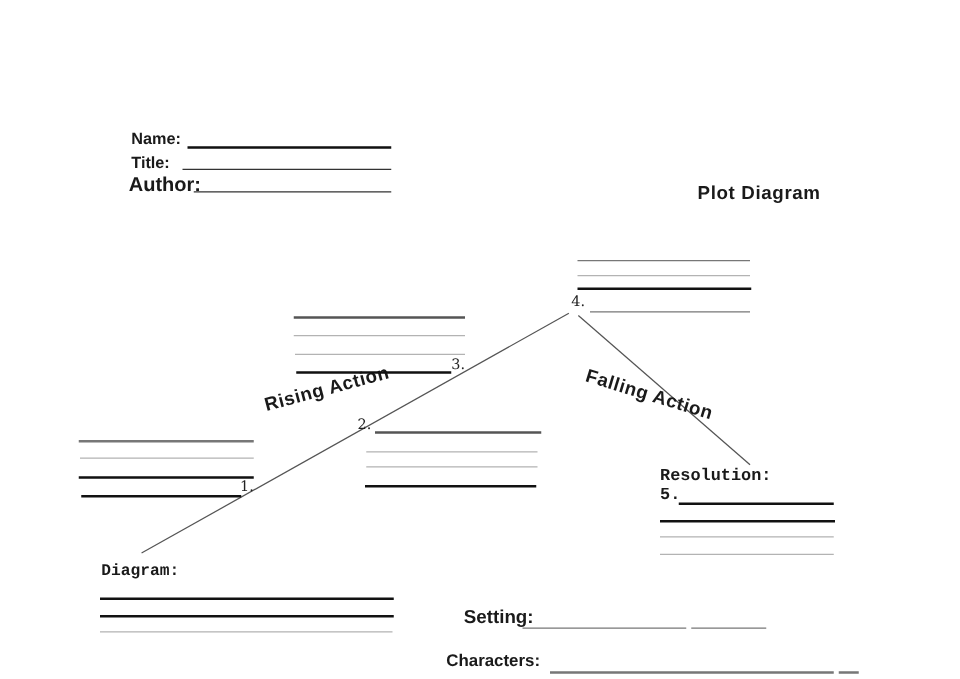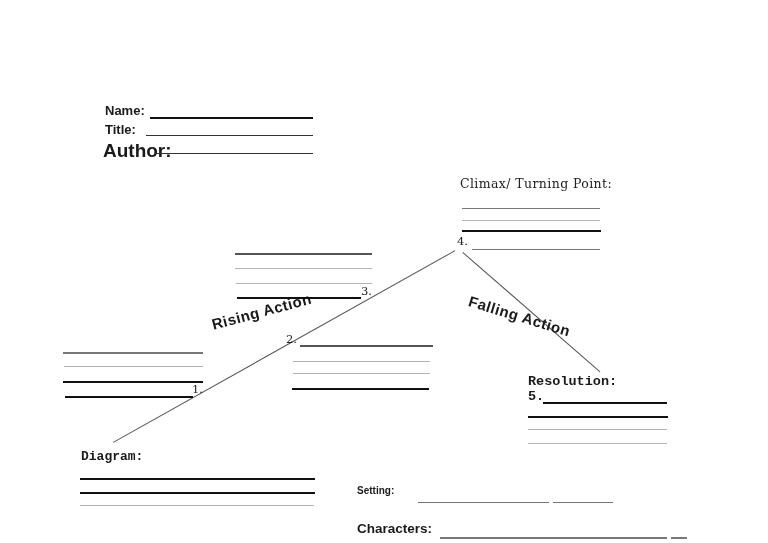--- a/index.html
+++ b/index.html
@@ -24,25 +24,25 @@
 <body>
 
 <div class="sheet">
 
   <div class="abs hand" style="left:105px; top:63px; font-size:13px;">Name:</div>
   <div class="ln w2 ink" style="left:150px; top:77px; width:163px;"></div>
 
   <div class="abs hand" style="left:105px; top:82px; font-size:13px;">Title:</div>
   <div class="ln" style="left:146px; top:95px; width:167px; border-top-color:#333;"></div>
 
-  <div class="abs hand" style="left:103px; top:100px; font-size:19px;">Author:</div>
+  <div class="abs hand" style="left:103px; top:100px; font-size:16px;">Author:</div>
   <div class="ln" style="left:155px; top:113px; width:158px; border-top-color:#333;"></div>
 
+  <div class="abs hand" style="left:558px; top:106px; font-size:15px; letter-spacing:0.5px;">Plot Diagram</div>
 
-  <div class="abs serif" style="left:460px; top:136px; font-size:12.5px; letter-spacing:0.4px;">Climax/ Turning Point:</div>
   <div class="ln mid" style="left:462px; top:168px; width:138px;"></div>
   <div class="ln gray" style="left:462px; top:180px; width:138px;"></div>
   <div class="ln w2 ink" style="left:462px; top:190px; width:139px;"></div>
   <div class="abs serif" style="left:457px; top:194px; font-size:11.5px;">4.</div>
   <div class="ln mid" style="left:472px; top:209px; width:128px;"></div>
 
   <div class="diag" style="left:113px; top:402px; width:392px; transform:rotate(-29.3deg);"></div>
   <div class="diag" style="left:463px; top:212px; width:182px; transform:rotate(41deg);"></div>
 
   <div class="abs hand rot" style="left:212px; top:276px; font-size:15px; letter-spacing:0.5px; transform:rotate(-15deg);">Rising Action</div>
@@ -71,21 +71,21 @@
   <div class="ln w2 ink" style="left:80px; top:452px; width:235px;"></div>
   <div class="ln gray" style="left:80px; top:465px; width:234px;"></div>
 
   <div class="abs mono" style="left:528px; top:334px; font-size:13.5px;font-family:Liberation Mono, monospace;">Resolution:</div>
   <div class="abs mono" style="left:528px; top:349px; font-size:13.5px;">5.</div>
   <div class="ln w2 ink" style="left:543px; top:362px; width:124px;"></div>
   <div class="ln w2 ink" style="left:528px; top:376px; width:140px;"></div>
   <div class="ln gray" style="left:528px; top:389px; width:139px;"></div>
   <div class="ln gray" style="left:528px; top:403px; width:139px;"></div>
 
-  <div class="abs hand" style="left:357px; top:445px; font-size:10px;">Setting:</div>
+  <div class="abs hand" style="left:371px; top:445px; font-size:15px;">Setting:</div>
   <div class="ln mid" style="left:418px; top:462px; width:131px;"></div>
   <div class="ln mid" style="left:553px; top:462px; width:60px;"></div>
 
   <div class="abs hand" style="left:357px; top:481px; font-size:13.5px;">Characters:</div>
   <div class="ln w2 mid" style="left:440px; top:497px; width:227px;"></div>
   <div class="ln w2 mid" style="left:671px; top:497px; width:16px;"></div>
 
 </div>
 
 </body></html>

